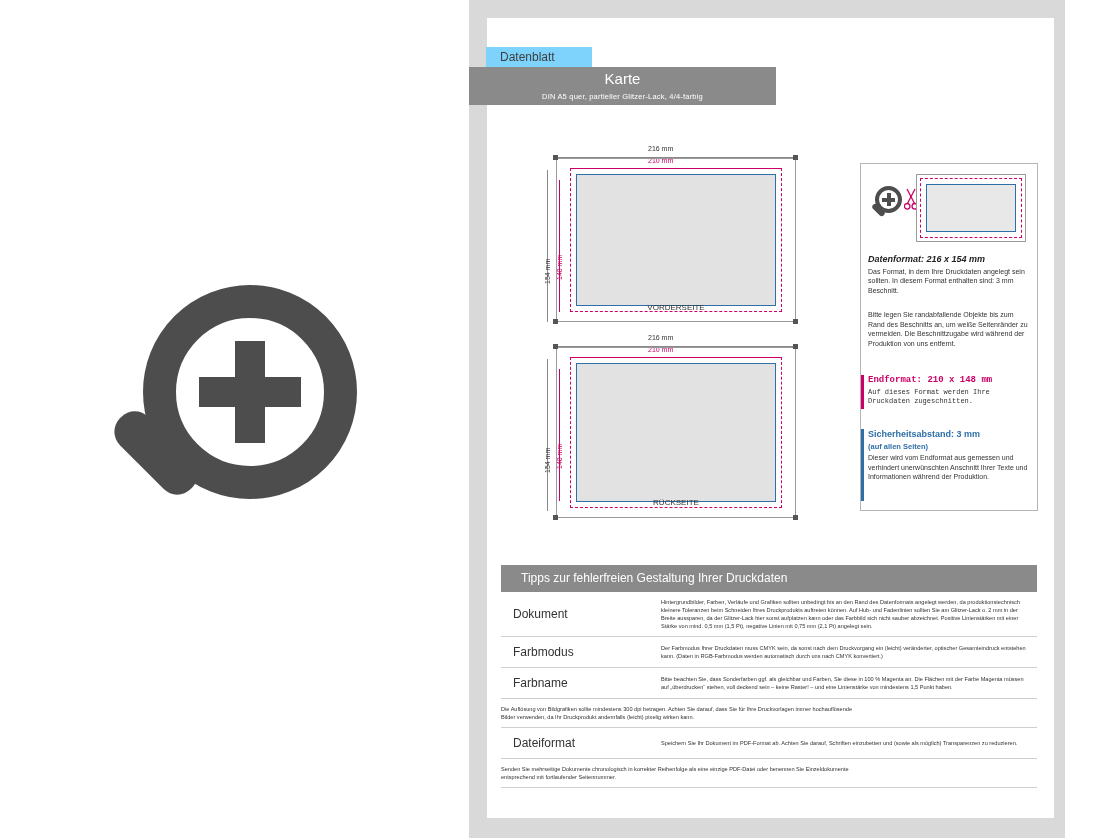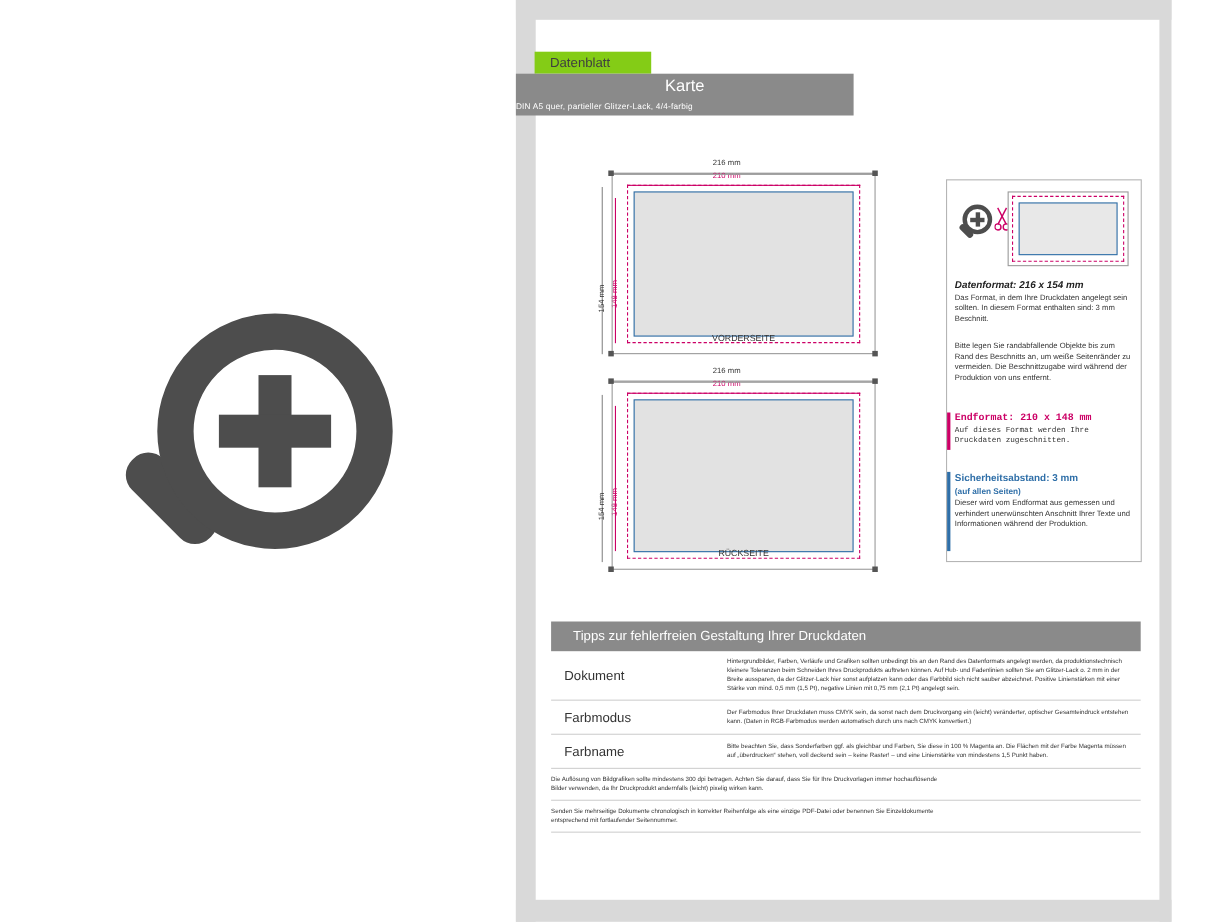--- a/index.html
+++ b/index.html
@@ -93,21 +93,21 @@
     transform-origin: center;
   }
 
   
   .tab-datenblatt {
     position: absolute;
     left: 486px;
     top: 47px;
     width: 106px;
     height: 20px;
-    background: #84cc16;
+    background: #7dd3fc;
     color: #3f3f3f;
     font-size: 12px;
     line-height: 20px;
     padding-left: 14px;
     box-sizing: border-box;
   }
   .header-bar {
     position: absolute;
     left: 469px;
     top: 67px;
@@ -122,21 +122,21 @@
     width: 307px;
     text-align: center;
     color: #ffffff;
     font-size: 15px;
   }
   .header-sub {
     position: absolute;
     left: 469px;
     top: 92px;
     width: 307px;
-    text-align: left;
+    text-align: center;
     color: #ffffff;
     font-size: 7.5px;
     letter-spacing: 0.2px;
   }
 
   
   .dim-label {
     position: absolute;
     font-size: 7px;
     color: #333;
@@ -438,15 +438,19 @@
     <div class="tcell-text">Der Farbmodus Ihrer Druckdaten muss CMYK sein, da sonst nach dem Druckvorgang ein (leicht) veränderter, optischer Gesamteindruck entstehen kann. (Daten in RGB-Farbmodus werden automatisch durch uns nach CMYK konvertiert.)</div>
   </div>
   <div class="trow">
     <div class="tcell-label">Farbname</div>
     <div class="tcell-text">Bitte beachten Sie, dass Sonderfarben ggf. als gleichbar und Farben, Sie diese in 100 % Magenta an. Die Flächen mit der Farbe Magenta müssen auf „überdrucken“ stehen, voll deckend sein – keine Raster! – und eine Linienstärke von mindestens 1,5 Punkt haben.</div>
   </div>
   <div class="trow">
     <div class="tcell-text">Die Auflösung von Bildgrafiken sollte mindestens 300 dpi betragen. Achten Sie darauf, dass Sie für Ihre Druckvorlagen immer hochauflösende Bilder verwenden, da Ihr Druckprodukt andernfalls (leicht) pixelig wirken kann.</div>
   </div>
   <div class="trow">
+    <div class="tcell-label">Dateiformat</div>
+    <div class="tcell-text">Speichern Sie Ihr Dokument im PDF-Format ab. Achten Sie darauf, Schriften einzubetten und (sowie als möglich) Transparenzen zu reduzieren.</div>
+  </div>
+  <div class="trow">
     <div class="tcell-text">Senden Sie mehrseitige Dokumente chronologisch in korrekter Reihenfolge als eine einzige PDF-Datei oder benennen Sie Einzeldokumente entsprechend mit fortlaufender Seitennummer.</div>
   </div>
 </div>
 
 </body></html>

